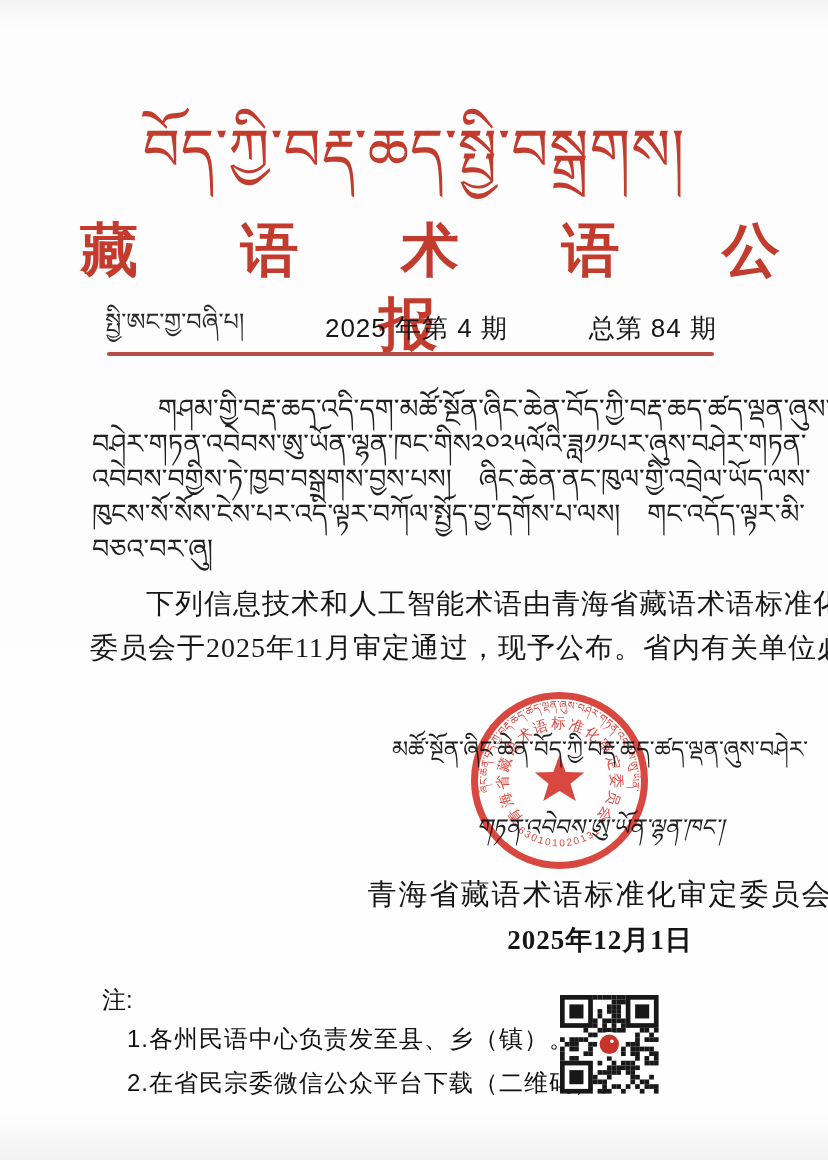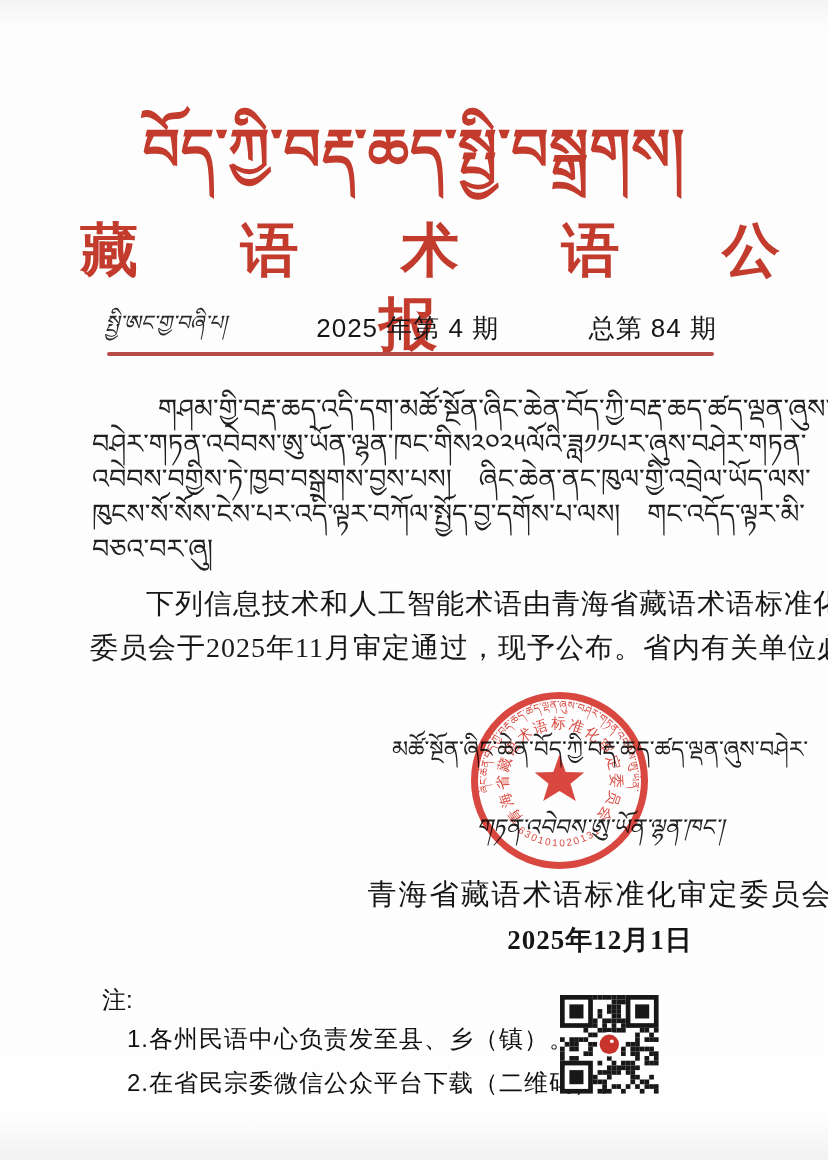--- a/index.html
+++ b/index.html
@@ -6,31 +6,31 @@
   body{background:#ededed;font-family:"Liberation Serif", serif;}
   .page{
     position:relative;width:828px;height:1160px;margin:0 auto;
     background:linear-gradient(180deg,#f4f4f4 0%,#fdfdfd 2.5%,#fefefe 96%,#f2f2f2 100%);
     overflow:hidden;color:#1e1e1e;
   }
   .abs{position:absolute;}
   .red{color:#c23b2d;}
   .tib-masthead{
     top:96px;left:0;width:828px;text-align:center;
-    font-size:58px;font-weight:700;line-height:110px;letter-spacing:1px;
+    font-size:58px;font-weight:400;line-height:110px;letter-spacing:1px;
   }
   .cn-masthead{
     top:214px;left:16px;width:828px;text-align:center;
     font-size:58px;font-weight:700;letter-spacing:44px;text-indent:44px;line-height:74px;
   }
   .issue-row{
     top:308px;left:105px;width:612px;height:40px;
     display:flex;justify-content:space-between;align-items:center;
   }
-  .issue-tib{font-size:21px;color:#2a2a2a;font-style:italic;}
+  .issue-tib{font-size:24px;color:#2a2a2a;}
   .issue-cn,.issue-total{
     font-family:"Liberation Sans", sans-serif;font-size:26px;color:#161616;letter-spacing:1px;
   }
   .red-rule{top:352px;left:107px;width:607px;height:4px;background:#b84c46;border-radius:2px;}
   .tib-para{top:392px;left:92px;width:658px;font-size:27px;line-height:35px;color:#212121;}
   .tib-para .line{white-space:nowrap;}
   .tib-para .line.first{text-indent:66px;}
   .cn-para{top:582px;left:90px;width:662px;font-size:28px;line-height:44px;color:#181818;}
   .cn-para .line{white-space:nowrap;letter-spacing:1px;}
   .cn-para .line.first{text-indent:56px;}

